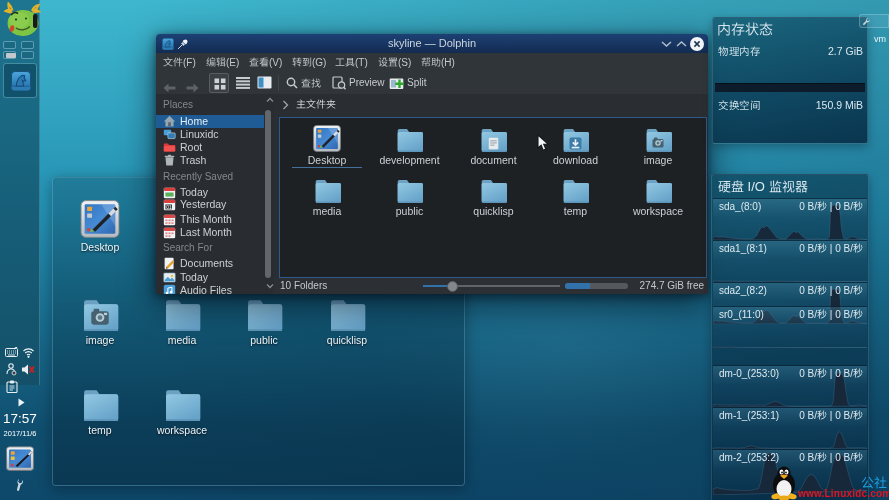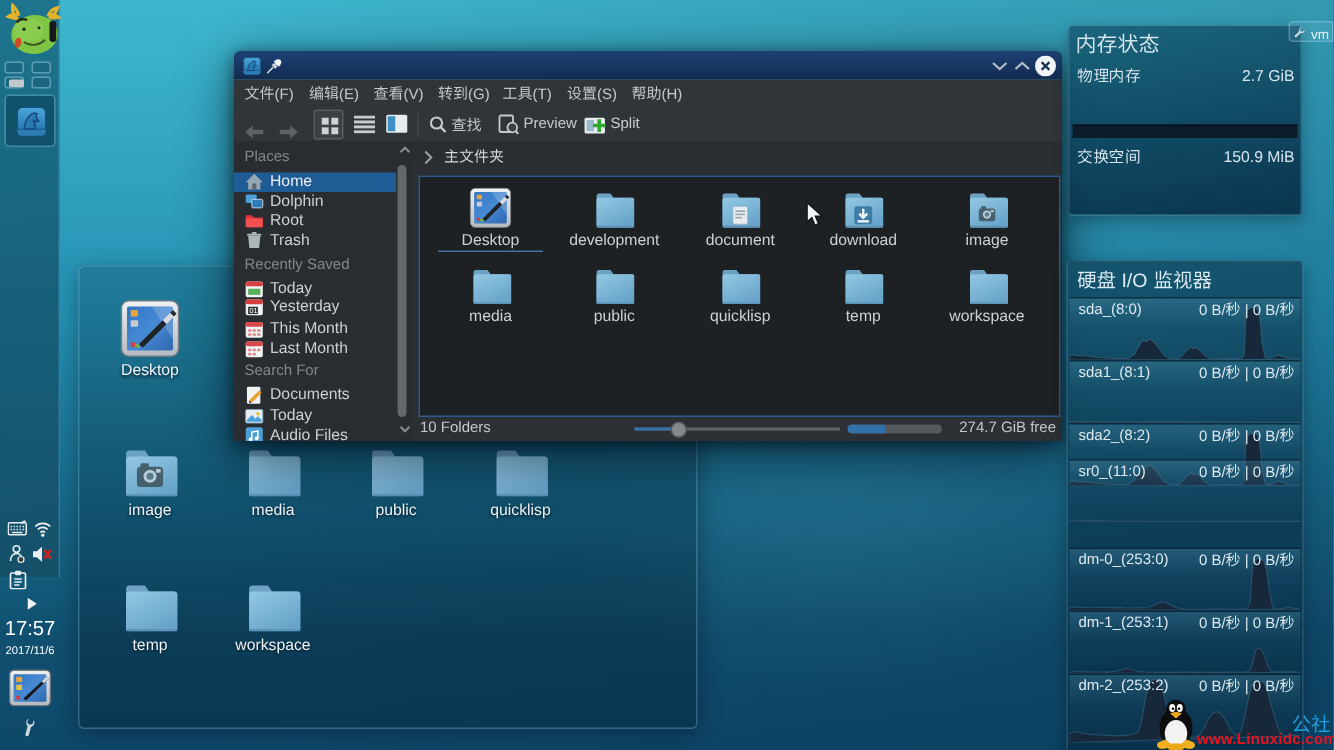--- a/index.html
+++ b/index.html
@@ -372,20 +372,21 @@
 </div>
 
 <div id="win">
  <div id="titlebar">
   <svg style="position:absolute;left:6px;top:3.5px" width="12" height="12">
         <use href="#appicon"></use>
       </svg>
   <svg style="position:absolute;left:21px;top:3.5px" width="12" height="12">
         <use href="#pin"></use>
       </svg>
+  <span class="title">skyline — Dolphin</span>
   <svg style="position:absolute;right:36px;top:6px" width="11" height="8" viewBox="0 0 11 8">
         <path d="M1 2 L5.5 6 L10 2" stroke="#b2bdca" stroke-width="1.5" fill="none"></path>
       </svg>
   <svg style="position:absolute;right:21px;top:6px" width="11" height="8" viewBox="0 0 11 8">
         <path d="M1 6 L5.5 2 L10 6" stroke="#b2bdca" stroke-width="1.5" fill="none"></path>
       </svg>
   <svg style="position:absolute;right:4px;top:2.5px" width="14" height="14" viewBox="0 0 14 14">
         <circle cx="7" cy="7" r="7" fill="#f2f5f7"></circle>
         <path d="M4.4 4.4 L9.6 9.6 M9.6 4.4 L4.4 9.6" stroke="#1b3550" stroke-width="1.5"></path>
       </svg>
@@ -489,21 +490,21 @@
           <path d="M8 1 L15 8 H13 V14 H3 V8 H1 Z" fill="#93a6b2"></path>
           <rect x="6.3" y="9" width="3.4" height="5" fill="#5a6670"></rect>
         </svg>
         <span class="tx">Home</span>
       </div>
   <div class="prow" style="top:33.5px">
         <svg class="ic" viewBox="0 0 16 16">
           <rect x="1" y="2" width="9" height="7" rx="1" fill="#4a9fd8"></rect>
           <rect x="6" y="6" width="9" height="7" rx="1" fill="#2e7cb8" stroke="#d8e4ec" stroke-width="0.7"></rect>
         </svg>
-        <span class="tx">Dolphin</span>
+        <span class="tx">Linuxidc</span>
       </div>
   <div class="prow" style="top:46.7px">
         <svg class="ic" viewBox="0 0 16 16">
           <path d="M1 3 h5 l1.5 2 h7.5 v8 H1 Z" fill="#e03838"></path>
           <rect x="1" y="6" width="14" height="7" rx="1" fill="#f05050"></rect>
         </svg>
         <span class="tx">Root</span>
       </div>
   <div class="prow" style="top:59.8px">
         <svg class="ic" viewBox="0 0 16 16">
@@ -726,21 +727,21 @@
       </svg><svg class="cj">
         <use href="#c间"></use>
       </svg></div>
  <div style="position:absolute;right:4px;top:81px;font-size:10.5px">150.9 MiB</div>
 </div>
 
 <div id="vmtab">
     <svg style="position:absolute;left:2px;top:2px" width="9" height="9" viewBox="0 0 16 16">
       <use href="#wrench"></use>
     </svg>
-    <span style="position:absolute;left:14px;top:3px">vm</span>
+    <span style="position:absolute;left:14px;top:19px">vm</span>
   </div>
 
 <div id="diskw">
  <div style="position:absolute;left:6px;top:4px;font-size:13px;color:#dcebf2"><svg class="cj">
         <use href="#c硬"></use>
       </svg><svg class="cj">
         <use href="#c盘"></use>
       </svg> I/O <svg class="cj">
         <use href="#c监"></use>
       </svg><svg class="cj">

